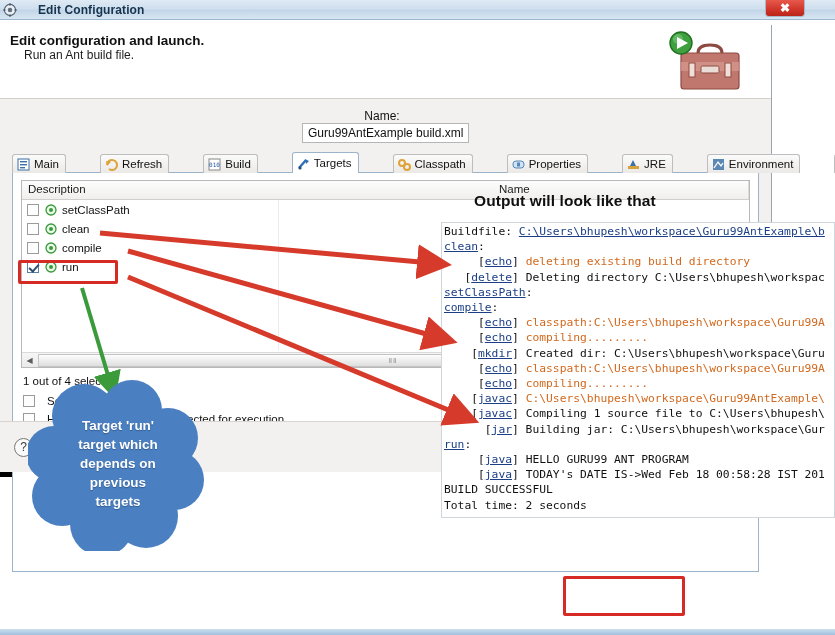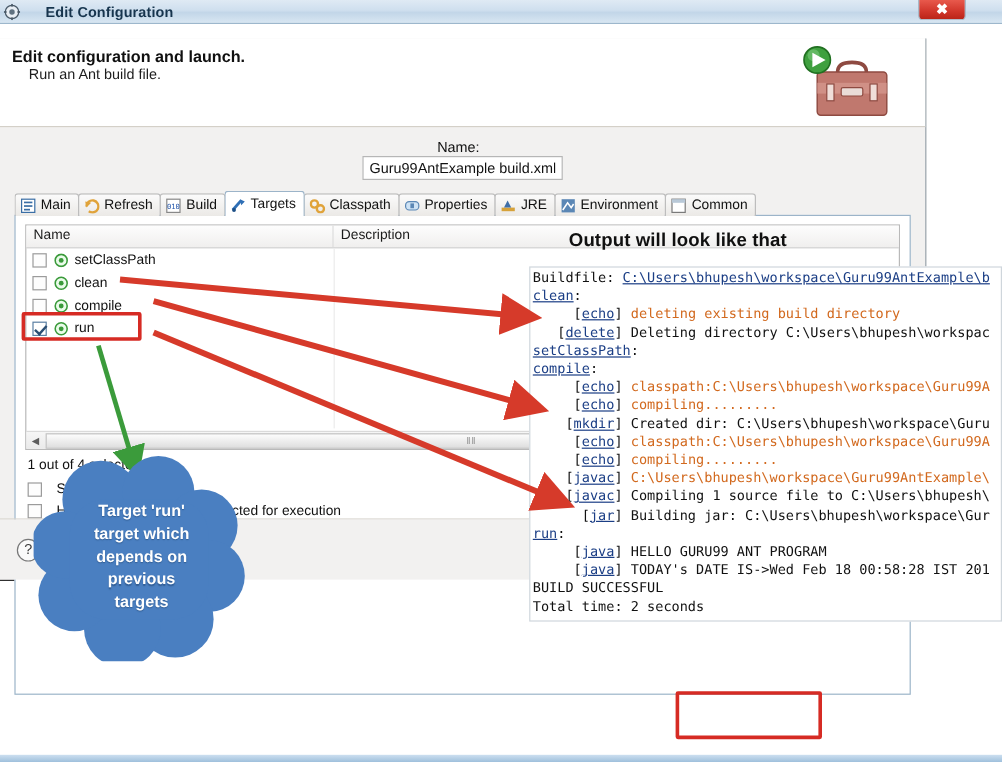--- a/index.html
+++ b/index.html
@@ -35,24 +35,24 @@
     width: 40px; height: 17px;
     background: linear-gradient(180deg,#e8594c 0%, #d0352a 60%, #ba2418 100%);
     border: 1px solid #a8b9c8; border-top: none;
     border-bottom-left-radius: 4px; border-bottom-right-radius: 4px;
     display: flex; align-items: center; justify-content: center;
     color: #fff; font-size: 12px; font-weight: bold;
   }
 
   
   .dialog {
-    position: absolute; left: 0; top: 32px; width: 772px; height: 452px;
+    position: absolute; left: 0; top: 25px; width: 772px; height: 452px;
     background: #f2f1f0;
     border-right: 1px solid #9aa5ad;
-    border-bottom: 1px solid #000000;
+    border-bottom: 5px solid #000000;
   }
   .head-area {
     position: relative;
     height: 74px; background: #ffffff;
     border-bottom: 1px solid #d4d0c8;
     padding: 8px 12px 0 10px;
   }
   .head-title { font-size: 13.5px; font-weight: bold; color: #101010; }
   .head-sub { font-size: 12px; color: #1d1d1d; margin-top: 0; margin-left: 14px; }
   .head-icons { position: absolute; right: 10px; top: 4px; width: 110px; height: 66px; }
@@ -67,21 +67,21 @@
   .name-row { display: flex; align-items: center; margin-bottom: 9px; flex-direction: column; }
   .name-lbl { font-size: 12px; color: #111; margin-right: 7px; }
   .name-input {
     flex: 1 1 auto; height: 20px;
     border: 1px solid #b6b6b6; background: #fff;
     font-family: "Liberation Sans", sans-serif; font-size: 12px;
     color: #111; padding: 1px 5px; outline: none;
   }
 
   
-  .tabs { display: flex; align-items: flex-end; height: 21px; position: relative; z-index: 3; }
+  .tabs { display: flex; align-items: flex-end; height: 21px; position: relative; z-index: 3; gap: 35px; }
   .tab {
     display: flex; align-items: center; gap: 4px;
     height: 19px; padding: 0 6px 0 4px;
     font-size: 11.5px; color: #111;
     background: linear-gradient(180deg,#fbfbfb,#ebe9e6);
     border: 1px solid #bdbdbd; border-bottom: none;
     border-top-left-radius: 3px; border-top-right-radius: 3px;
     margin-right: -1px; white-space: nowrap;
   }
   .tab.active {
@@ -328,22 +328,22 @@
               <rect x="1" y="1" width="11" height="3" fill="#b9c9d8"></rect>
             </svg>
             <span>Common</span>
           </div>
         </div>
 
       <div class="tabpanel">
 
         <div class="tbl-wrap">
           <div class="tbl-head">
+            <div class="th desc">Description</div>
             <div class="th name">Name</div>
-            <div class="th desc">Description</div>
           </div>
           <div class="tbl-body" id="targetrows">
             <div class="colsep"></div>
           <div class="trow">
                 <span class="cbx"></span>
                 <svg class="tgt-icon" viewBox="0 0 12 12">
                   <circle cx="6" cy="6" r="5" fill="#eafbea" stroke="#3a9a3a" stroke-width="1.3"></circle>
                   <circle cx="6" cy="6" r="2" fill="#3a9a3a"></circle>
                 </svg>
                 <span class="tname">setClassPath</span>

